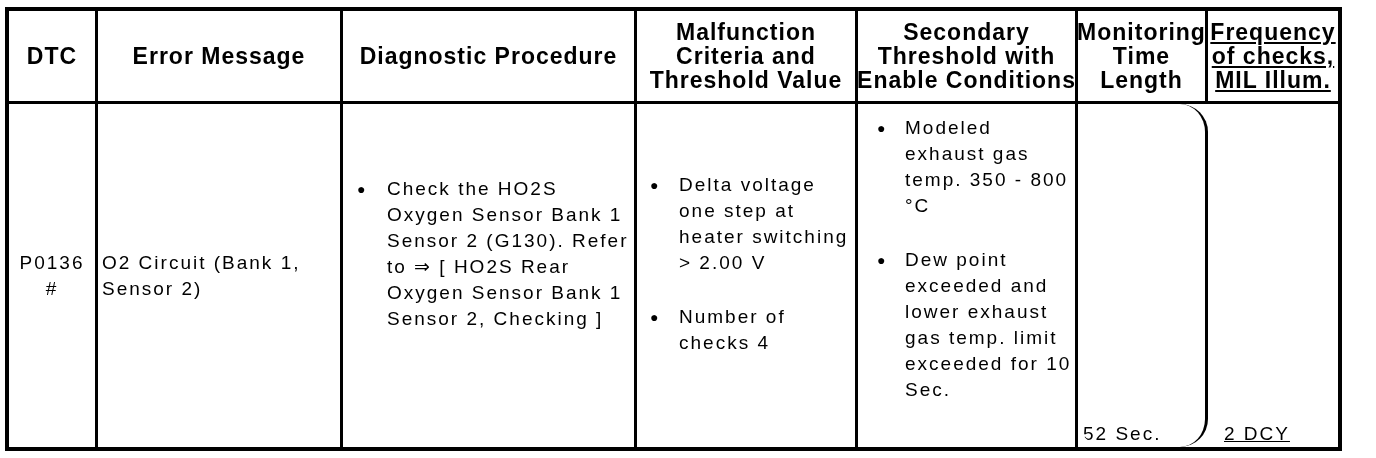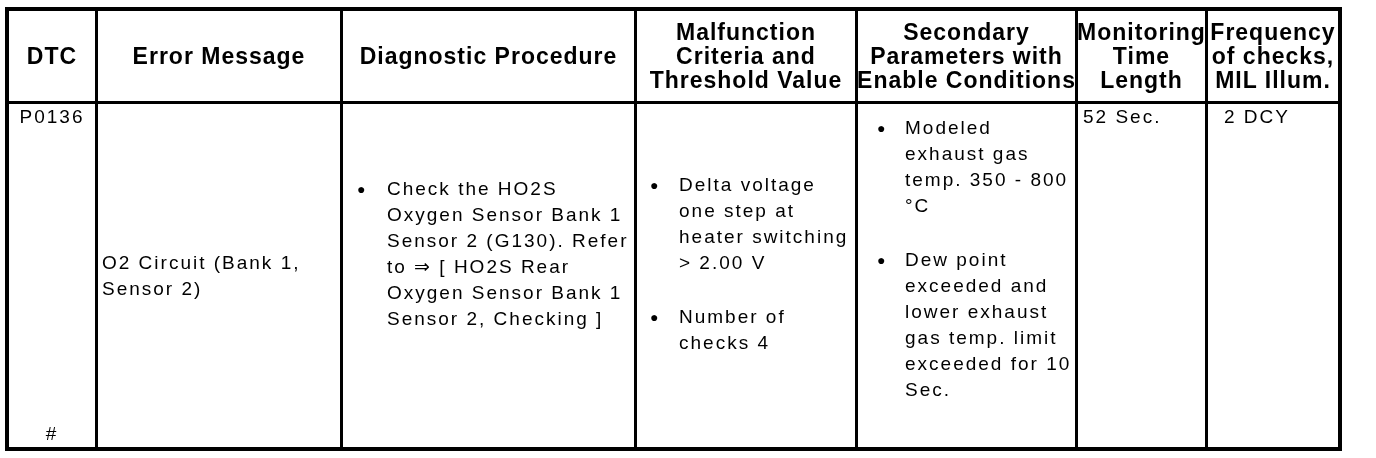--- a/index.html
+++ b/index.html
@@ -36,21 +36,21 @@
     height: 93px;
     box-sizing: border-box;
     border-bottom: 3px solid #000000;
   }
   .brow { flex: 1; }
   .cell {
     box-sizing: border-box;
     border-right: 3px solid #000000;
     overflow: hidden;
   }
-  .cell:last-child { border-right: none; }
+  .cell:last-child { border-right: none; text-decoration: underline; }
 
   
   .hc {
     display: flex;
     flex-direction: column;
     align-items: center;
     justify-content: center;
     font-weight: bold;
     font-size: 23px;
     line-height: 24px;
@@ -63,33 +63,34 @@
   .brow .cell {
     font-size: 19px;
     line-height: 26px;
     letter-spacing: 2px;
   }
 
   .cell-dtc-val {
     display: flex;
     flex-direction: column;
     align-items: center;
-    justify-content: space-between;
+    justify-content: center;
     text-align: center;
   }
   .cell-error {
     display: flex;
     flex-direction: column;
     justify-content: center;
     padding: 0 12px 0 4px;
   }
   .cell-mono-center {
     display: flex;
     flex-direction: column;
-    justify-content: flex-start;
+    justify-content: flex-end;
+    border-radius: 28px;
   }
   .cell-mtl { padding-left: 5px; }
   .cell-freq { padding-left: 16px; }
 
   .blist {
     margin: 0;
     padding: 0;
     list-style: none;
   }
   .blist li {
@@ -129,21 +130,21 @@
       <div class="cell hc">
         <span>Diagnostic Procedure</span>
       </div>
       <div class="cell hc">
         <span>Malfunction</span>
         <span>Criteria and</span>
         <span>Threshold Value</span>
       </div>
       <div class="cell hc">
         <span>Secondary</span>
-        <span>Parameters with</span>
+        <span>Threshold with</span>
         <span>Enable Conditions</span>
       </div>
       <div class="cell hc">
         <span>Monitoring</span>
         <span>Time</span>
         <span>Length</span>
       </div>
       <div class="cell hc">
         <span>Frequency</span>
         <span>of checks,</span>

